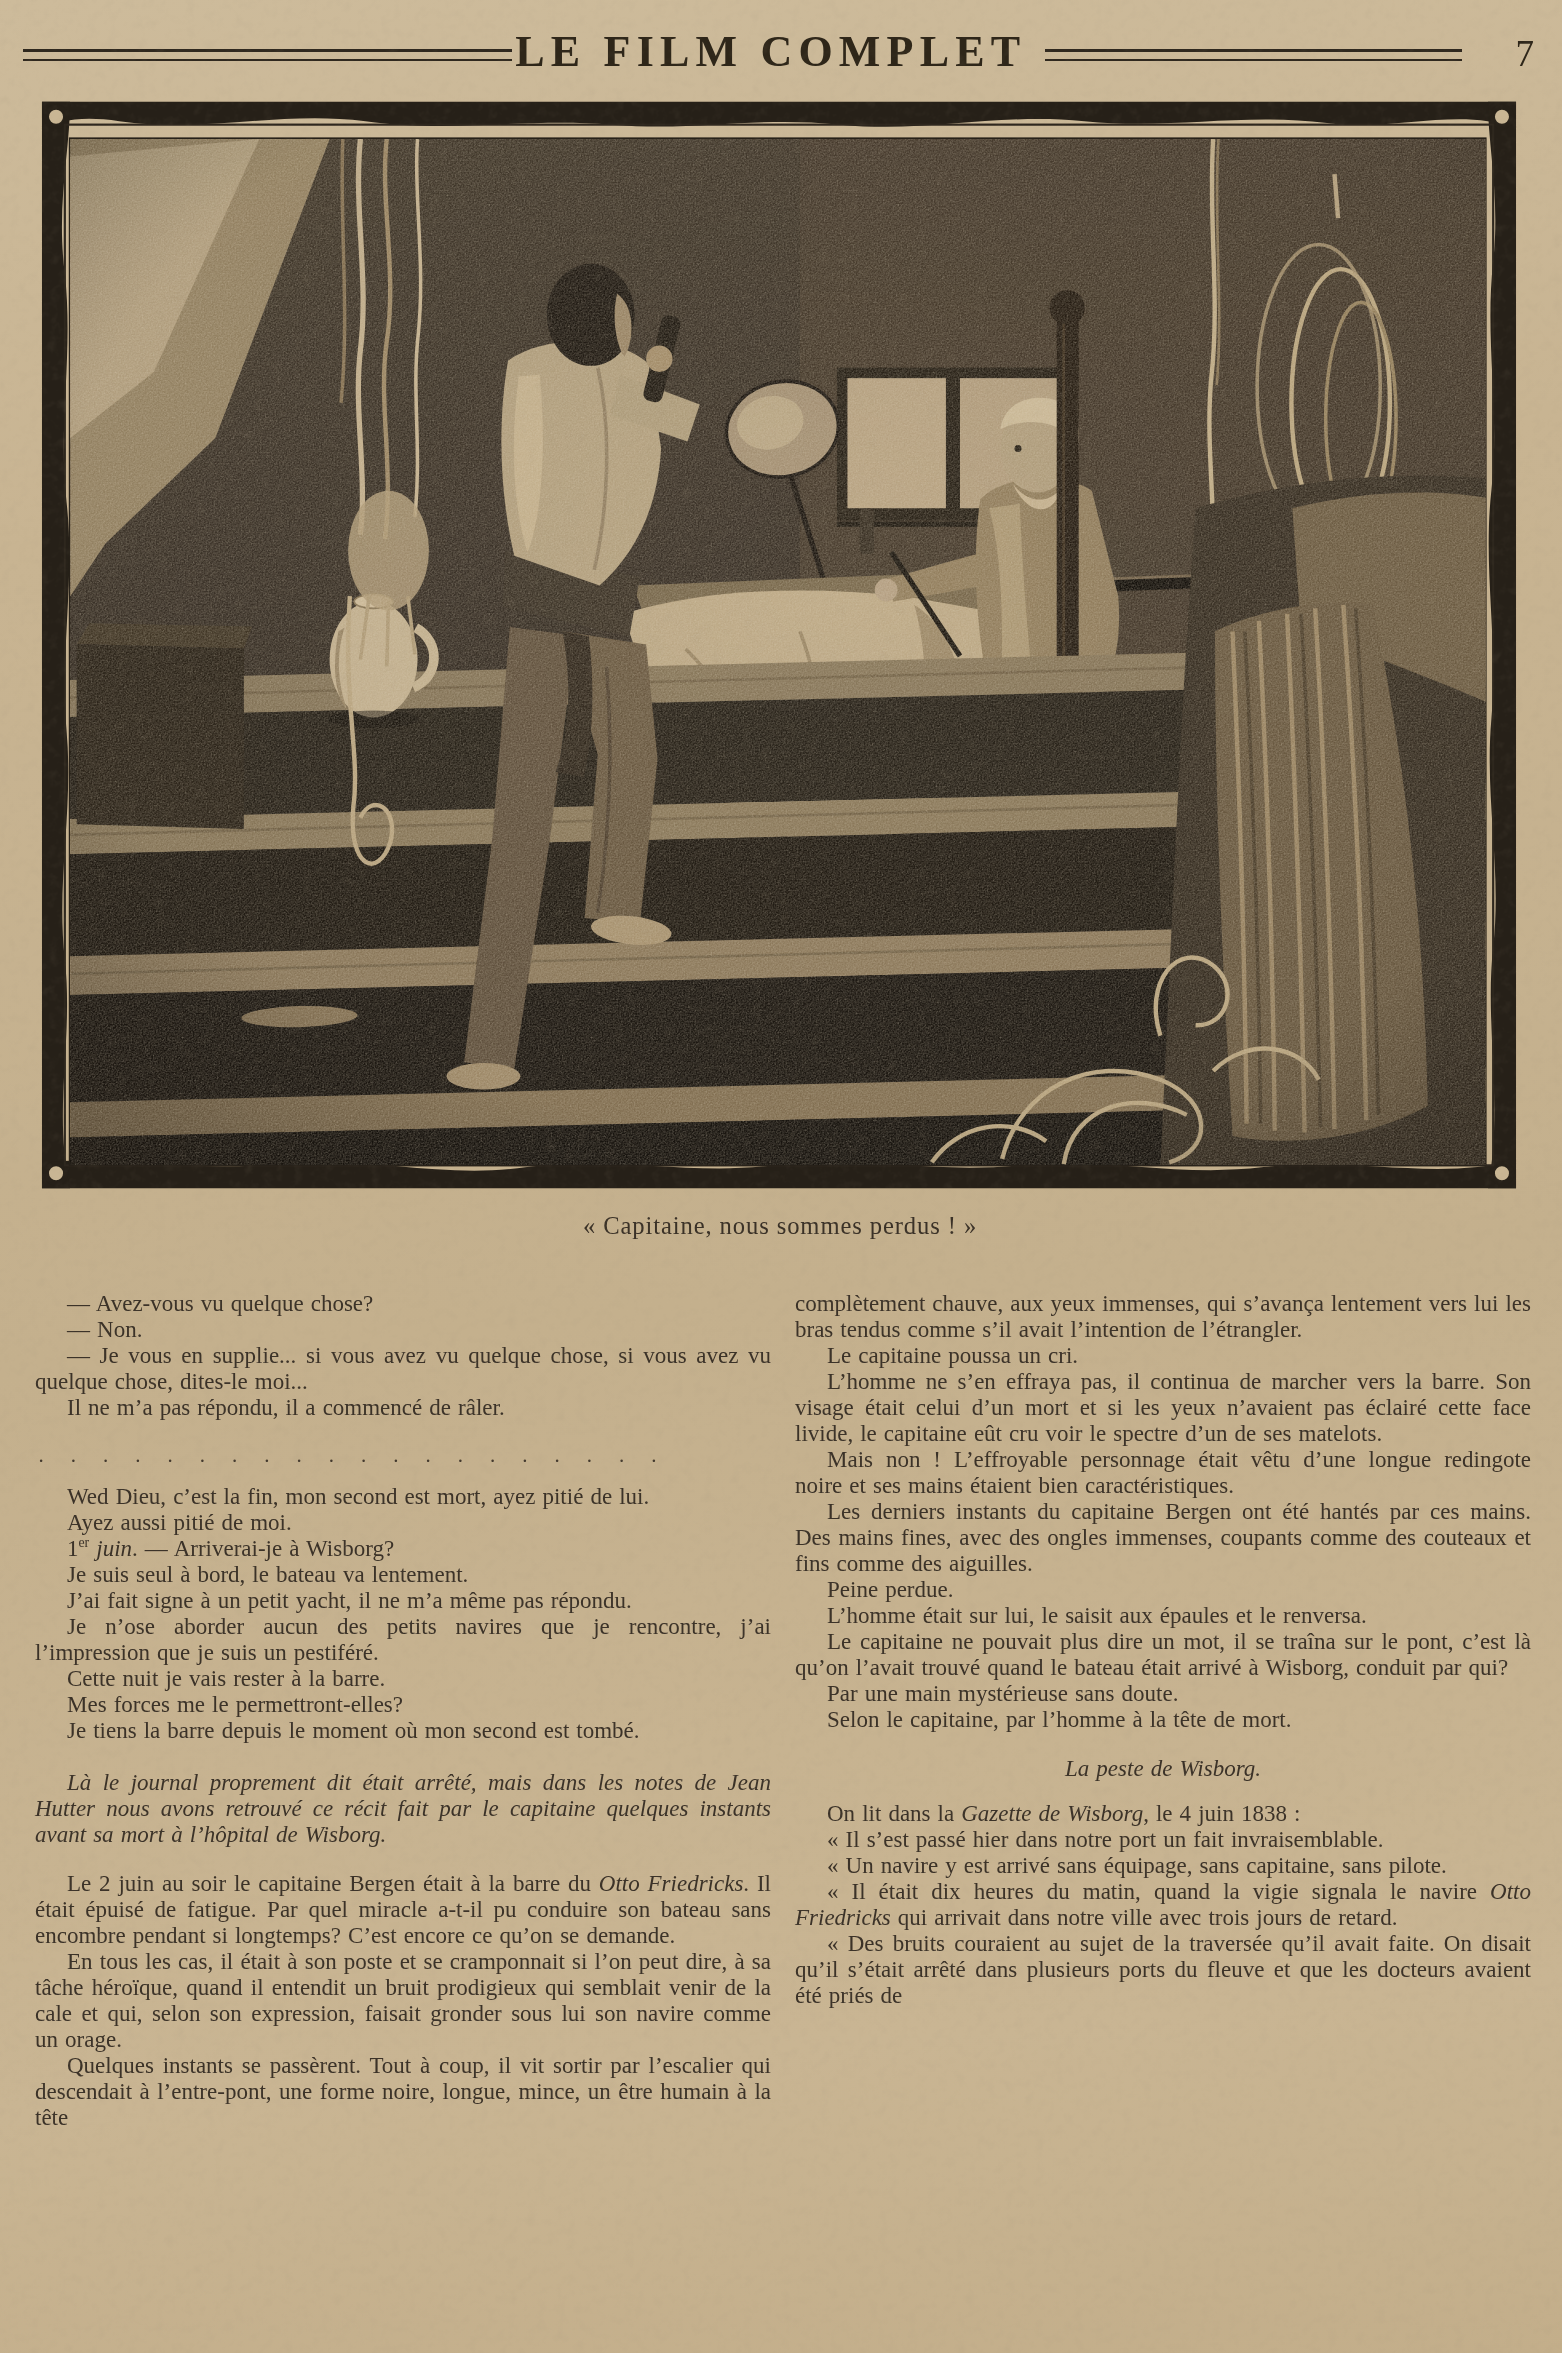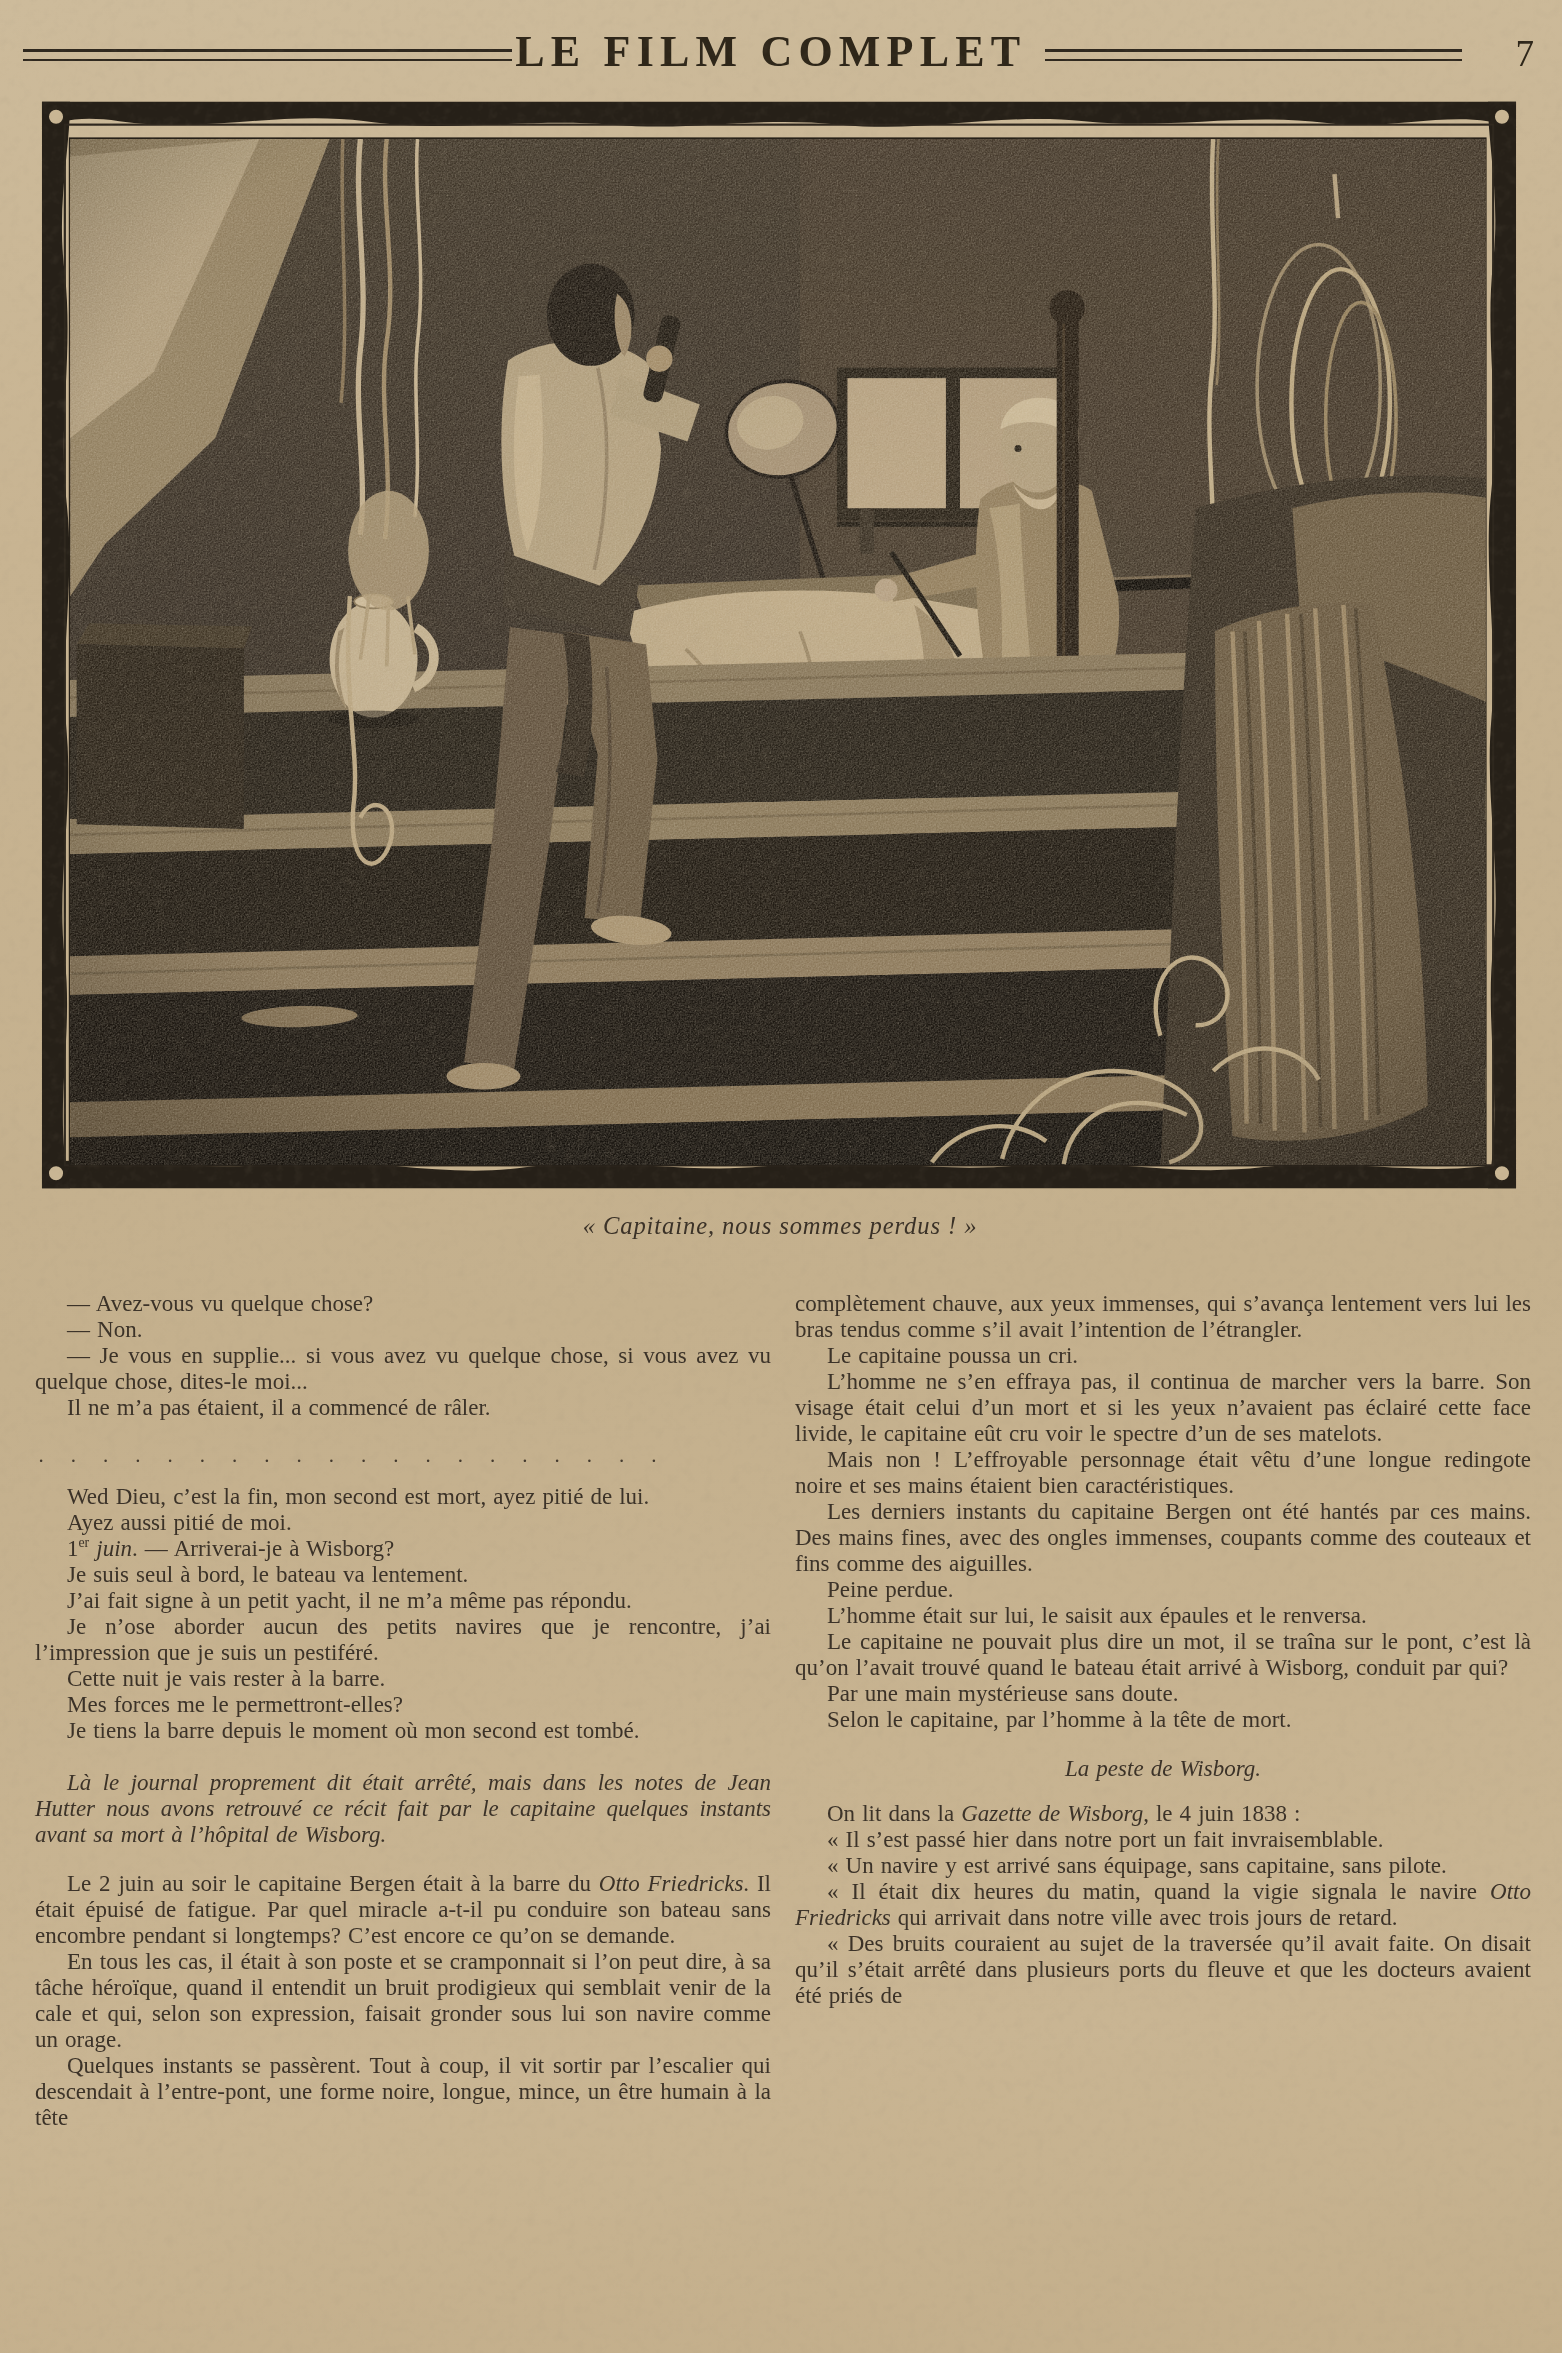--- a/index.html
+++ b/index.html
@@ -28,21 +28,21 @@
   .page-number{
     position:absolute;top:32px;right:28px;
     font-size:37px;color:#2e2619;
   }
   
   .frame-wrap{position:absolute;left:33px;top:93px;width:1492px;height:1104px;}
   .photo-wrap{position:absolute;left:70px;top:139px;width:1416px;height:1026px;}
   
   .caption{
     position:absolute;top:1212px;left:0;width:1560px;
-    text-align:center;font-style:italic;font-size:24.6px;color:#3a3127;
+    text-align:center;font-size:24.6px;color:#3a3127;
     letter-spacing:0.9px;
   }
   
   .columns{
     position:absolute;top:1291px;left:35px;width:1496px;
     display:flex;gap:24px;
   }
   .col{flex:1;min-width:0;}
   .para{
     margin:0;font-size:23px;line-height:26px;
@@ -276,21 +276,21 @@
     <rect width="1610" height="1167" filter="url(#grain)" opacity="0.5"></rect>
   </svg>
 
   <div class="caption">« Capitaine, nous sommes perdus ! »</div>
 
   <div class="columns">
     <div class="col">
         <p class="para normal"><span>— Avez-vous vu quelque chose?</span></p>
         <p class="para normal"><span>— Non.</span></p>
         <p class="para normal"><span>— Je vous en supplie... si vous avez vu quelque chose, si vous avez vu quelque chose, dites-le moi...</span></p>
-        <p class="para normal"><span>Il ne m’a pas étaient, il a commencé de râler.</span></p>
+        <p class="para normal"><span>Il ne m’a pas répondu, il a commencé de râler.</span></p>
         <p class="para dots"><span>....................</span></p>
         <p class="para normal"><span>Wed Dieu, c’est la fin, mon second est mort, ayez pitié de lui.</span></p>
         <p class="para normal"><span>Ayez aussi pitié de moi.</span></p>
         <p class="para normal"><span>1</span><sup>er</sup><span> </span><span class="it">juin</span><span>. — Arriverai-je à Wisborg?</span></p>
         <p class="para normal"><span>Je suis seul à bord, le bateau va lentement.</span></p>
         <p class="para normal"><span>J’ai fait signe à un petit yacht, il ne m’a même pas répondu.</span></p>
         <p class="para normal"><span>Je n’ose aborder aucun des petits navires que je rencontre, j’ai l’impression que je suis un pestiféré.</span></p>
         <p class="para normal"><span>Cette nuit je vais rester à la barre.</span></p>
         <p class="para normal"><span>Mes forces me le permettront-elles?</span></p>
         <p class="para normal"><span>Je tiens la barre depuis le moment où mon second est tombé.</span></p>

